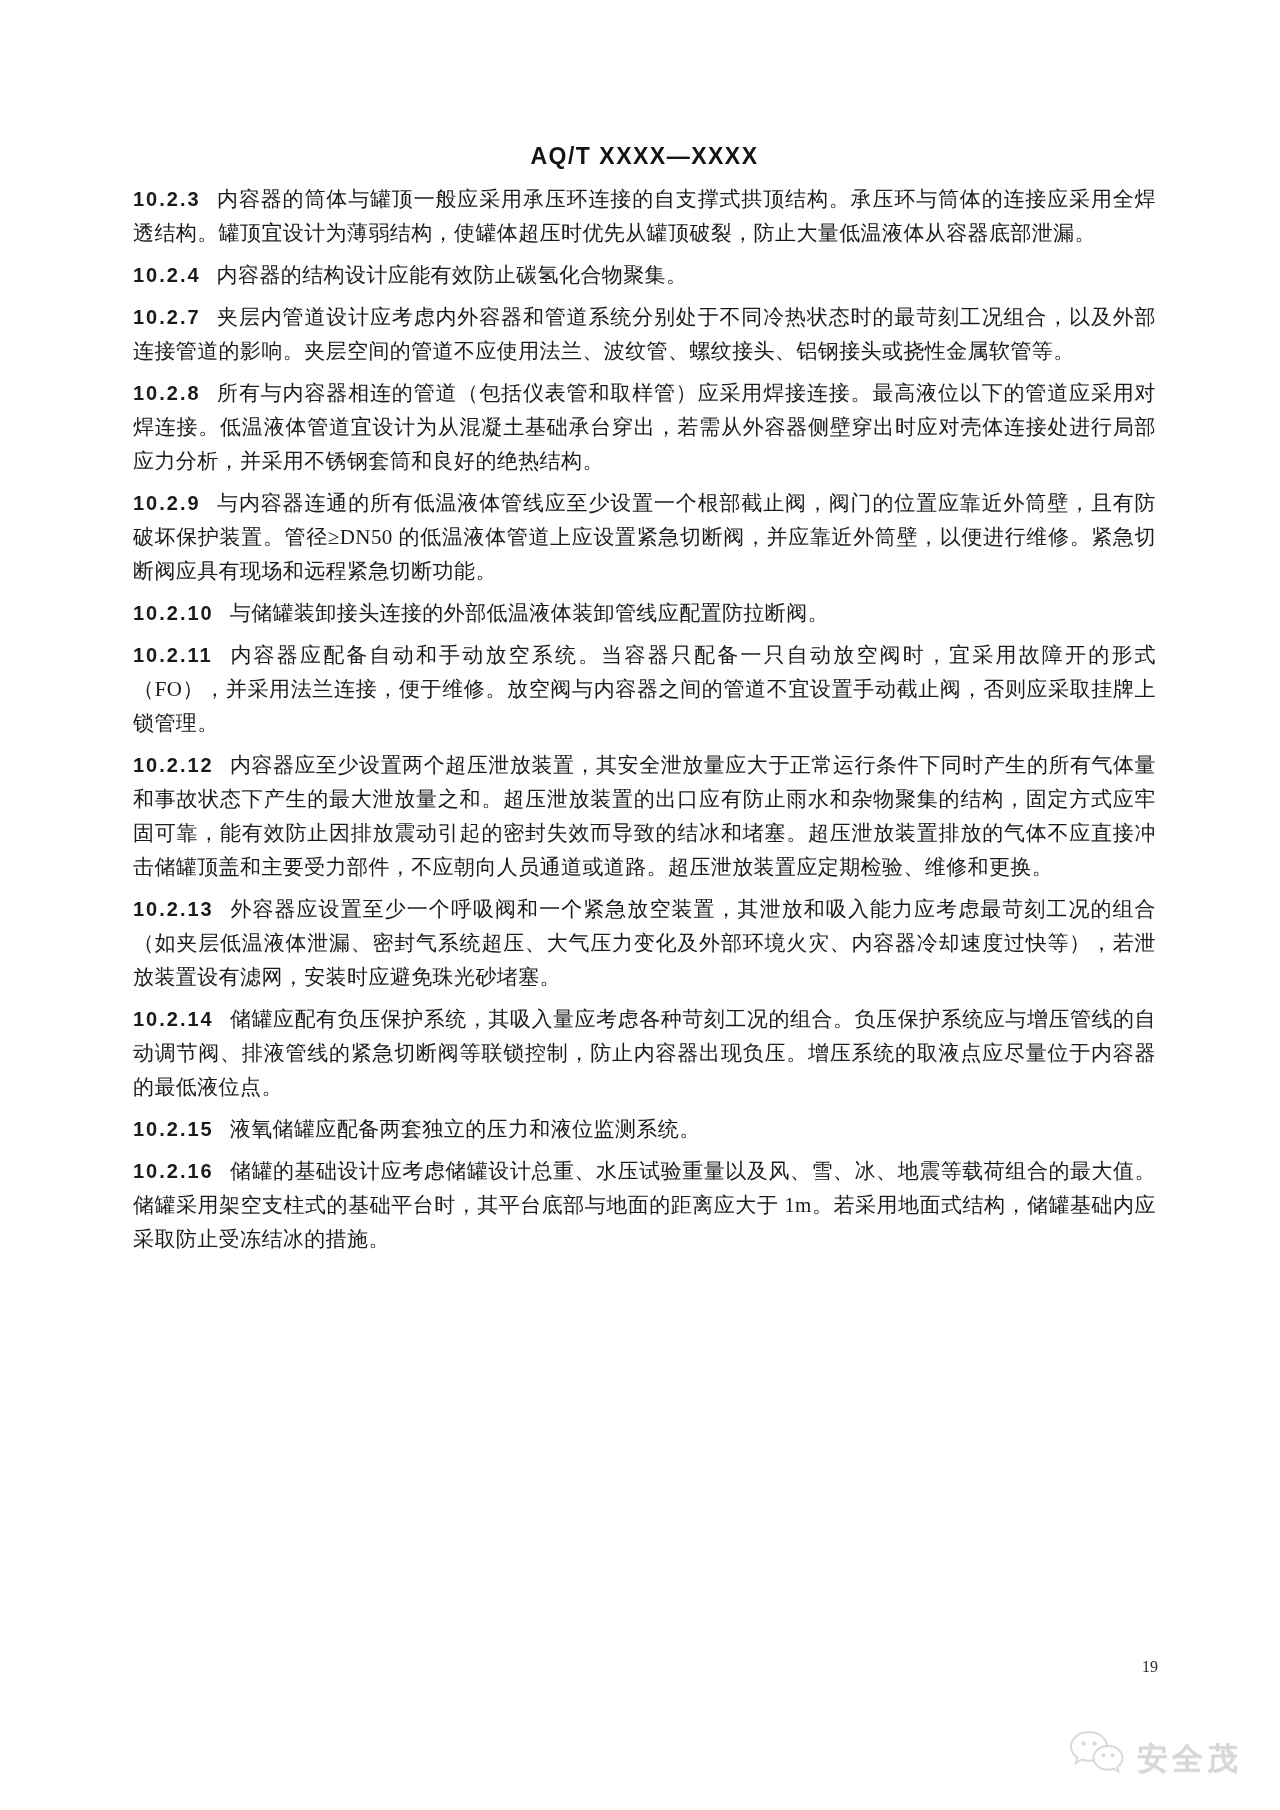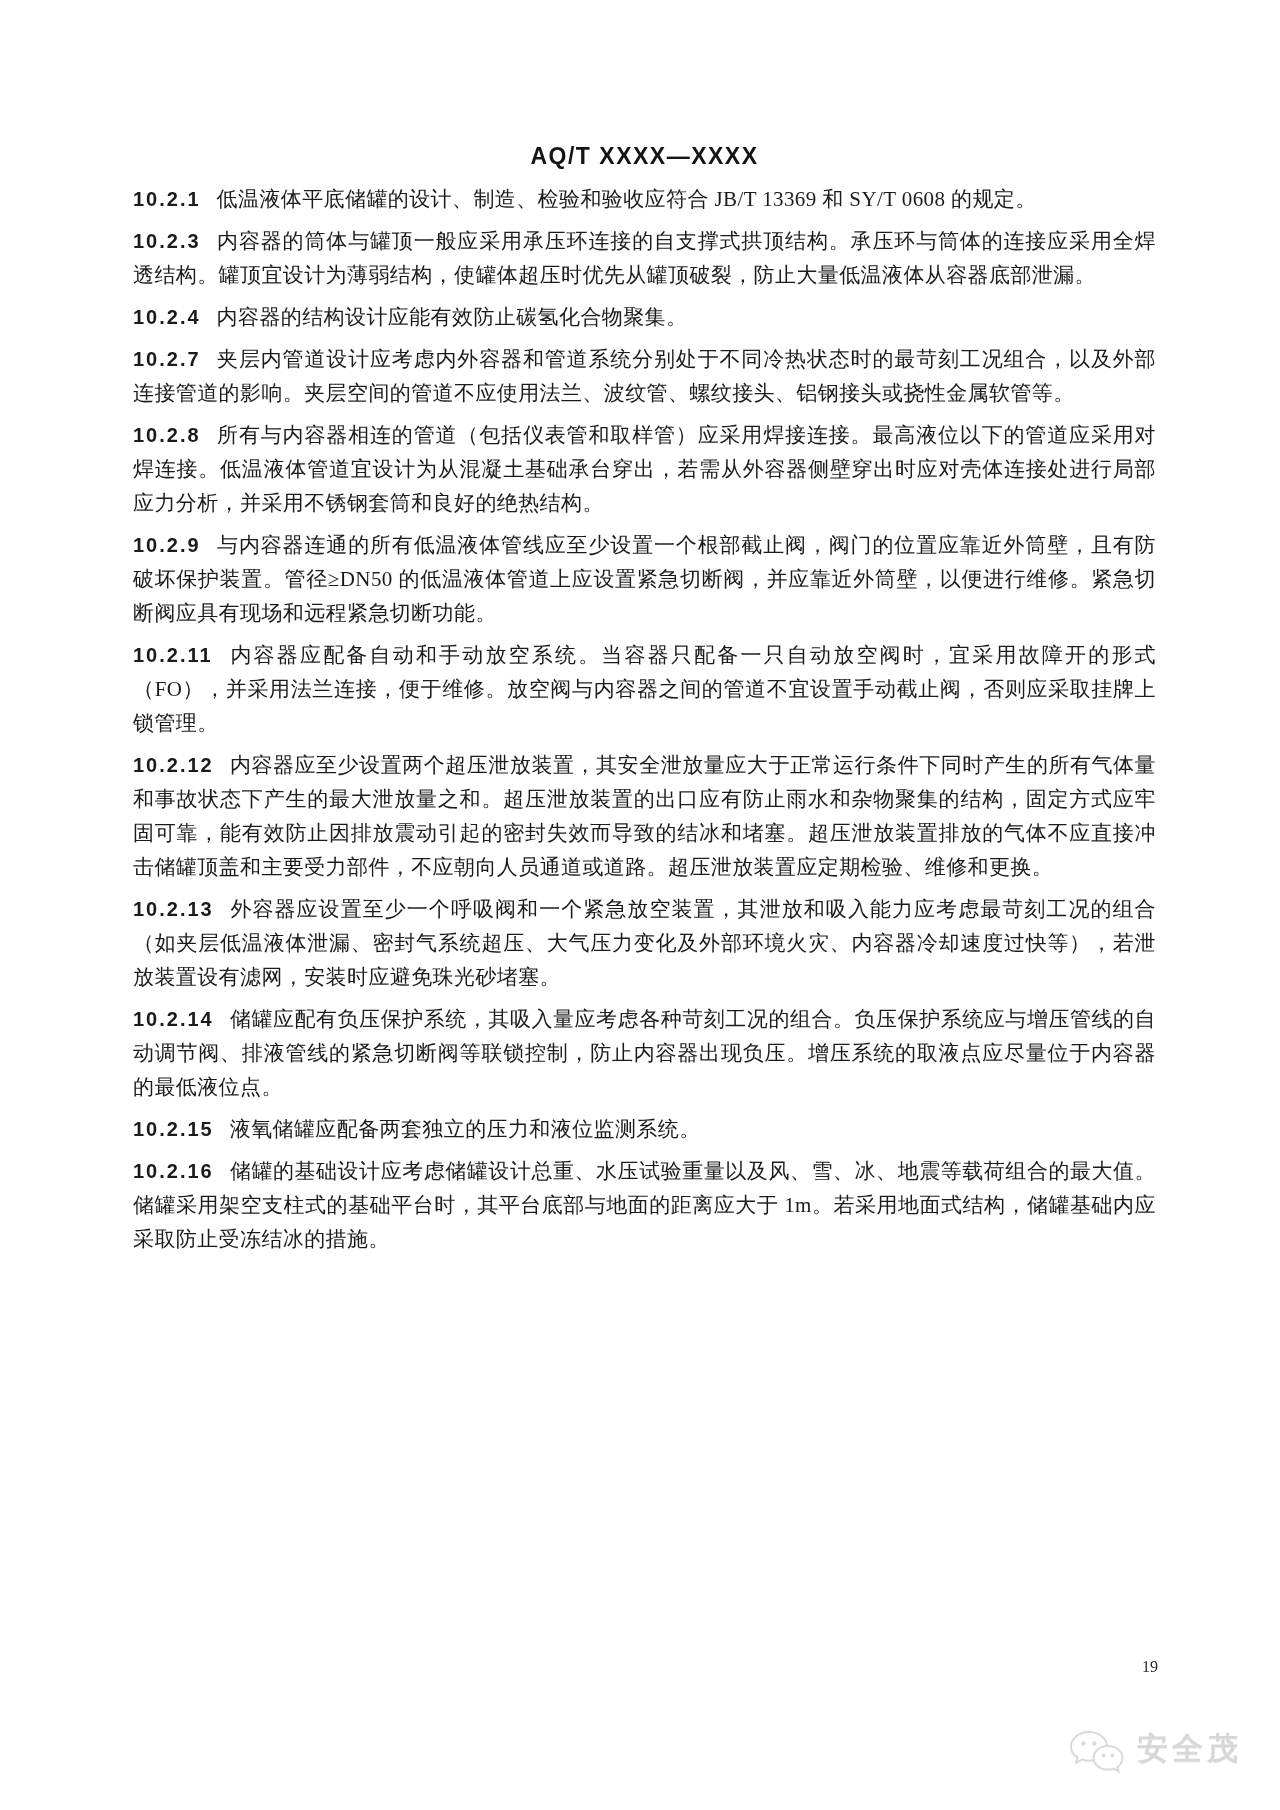--- a/index.html
+++ b/index.html
@@ -53,47 +53,47 @@
     right: 122px;
     font-family: "Liberation Serif", serif;
     font-size: 16px;
     color: #2a2a2a;
   }
   .watermark {
     position: absolute;
     top: 1728px;
     right: 38px;
     display: flex;
-    align-items: flex-start;
+    align-items: flex-end;
     gap: 10px;
   }
   .watermark .wm-icon { width: 60px; height: 52px; }
   .watermark .wm-text {
     font-family: "Liberation Sans", sans-serif;
     font-size: 31px;
     font-weight: 700;
     letter-spacing: 4px;
     color: #d7d7d7;
     text-shadow: 0 1px 0 #f2f2f2;
   }
 </style>
 </head>
 <body>
 
 <div class="page">
 
   <div class="doc-header">AQ/T XXXX—XXXX</div>
 
   <div class="body-text">
-    <p class="clause"><span class="num">10.2.1</span><span>低温液体平底储罐的设计、制造、检验和验收应符合 JB/T 13369 和 SY/T 0608 的规定。</span></p>
     <p class="clause"><span class="num">10.2.3</span><span>内容器的筒体与罐顶一般应采用承压环连接的自支撑式拱顶结构。承压环与筒体的连接应采用全焊透结构。罐顶宜设计为薄弱结构，使罐体超压时优先从罐顶破裂，防止大量低温液体从容器底部泄漏。</span></p>
     <p class="clause"><span class="num">10.2.4</span><span>内容器的结构设计应能有效防止碳氢化合物聚集。</span></p>
     <p class="clause"><span class="num">10.2.7</span><span>夹层内管道设计应考虑内外容器和管道系统分别处于不同冷热状态时的最苛刻工况组合，以及外部连接管道的影响。夹层空间的管道不应使用法兰、波纹管、螺纹接头、铝钢接头或挠性金属软管等。</span></p>
     <p class="clause"><span class="num">10.2.8</span><span>所有与内容器相连的管道（包括仪表管和取样管）应采用焊接连接。最高液位以下的管道应采用对焊连接。低温液体管道宜设计为从混凝土基础承台穿出，若需从外容器侧壁穿出时应对壳体连接处进行局部应力分析，并采用不锈钢套筒和良好的绝热结构。</span></p>
     <p class="clause"><span class="num">10.2.9</span><span>与内容器连通的所有低温液体管线应至少设置一个根部截止阀，阀门的位置应靠近外筒壁，且有防破坏保护装置。管径≥DN50 的低温液体管道上应设置紧急切断阀，并应靠近外筒壁，以便进行维修。紧急切断阀应具有现场和远程紧急切断功能。</span></p>
+    <p class="clause"><span class="num">10.2.10</span><span>与储罐装卸接头连接的外部低温液体装卸管线应配置防拉断阀。</span></p>
     <p class="clause"><span class="num">10.2.11</span><span>内容器应配备自动和手动放空系统。当容器只配备一只自动放空阀时，宜采用故障开的形式（FO），并采用法兰连接，便于维修。放空阀与内容器之间的管道不宜设置手动截止阀，否则应采取挂牌上锁管理。</span></p>
     <p class="clause"><span class="num">10.2.12</span><span>内容器应至少设置两个超压泄放装置，其安全泄放量应大于正常运行条件下同时产生的所有气体量和事故状态下产生的最大泄放量之和。超压泄放装置的出口应有防止雨水和杂物聚集的结构，固定方式应牢固可靠，能有效防止因排放震动引起的密封失效而导致的结冰和堵塞。超压泄放装置排放的气体不应直接冲击储罐顶盖和主要受力部件，不应朝向人员通道或道路。超压泄放装置应定期检验、维修和更换。</span></p>
     <p class="clause"><span class="num">10.2.13</span><span>外容器应设置至少一个呼吸阀和一个紧急放空装置，其泄放和吸入能力应考虑最苛刻工况的组合（如夹层低温液体泄漏、密封气系统超压、大气压力变化及外部环境火灾、内容器冷却速度过快等），若泄放装置设有滤网，安装时应避免珠光砂堵塞。</span></p>
     <p class="clause"><span class="num">10.2.14</span><span>储罐应配有负压保护系统，其吸入量应考虑各种苛刻工况的组合。负压保护系统应与增压管线的自动调节阀、排液管线的紧急切断阀等联锁控制，防止内容器出现负压。增压系统的取液点应尽量位于内容器的最低液位点。</span></p>
     <p class="clause"><span class="num">10.2.15</span><span>液氧储罐应配备两套独立的压力和液位监测系统。</span></p>
     <p class="clause"><span class="num">10.2.16</span><span>储罐的基础设计应考虑储罐设计总重、水压试验重量以及风、雪、冰、地震等载荷组合的最大值。储罐采用架空支柱式的基础平台时，其平台底部与地面的距离应大于 1m。若采用地面式结构，储罐基础内应采取防止受冻结冰的措施。</span></p>
   </div>
 
   <div class="page-number">19</div>
 

